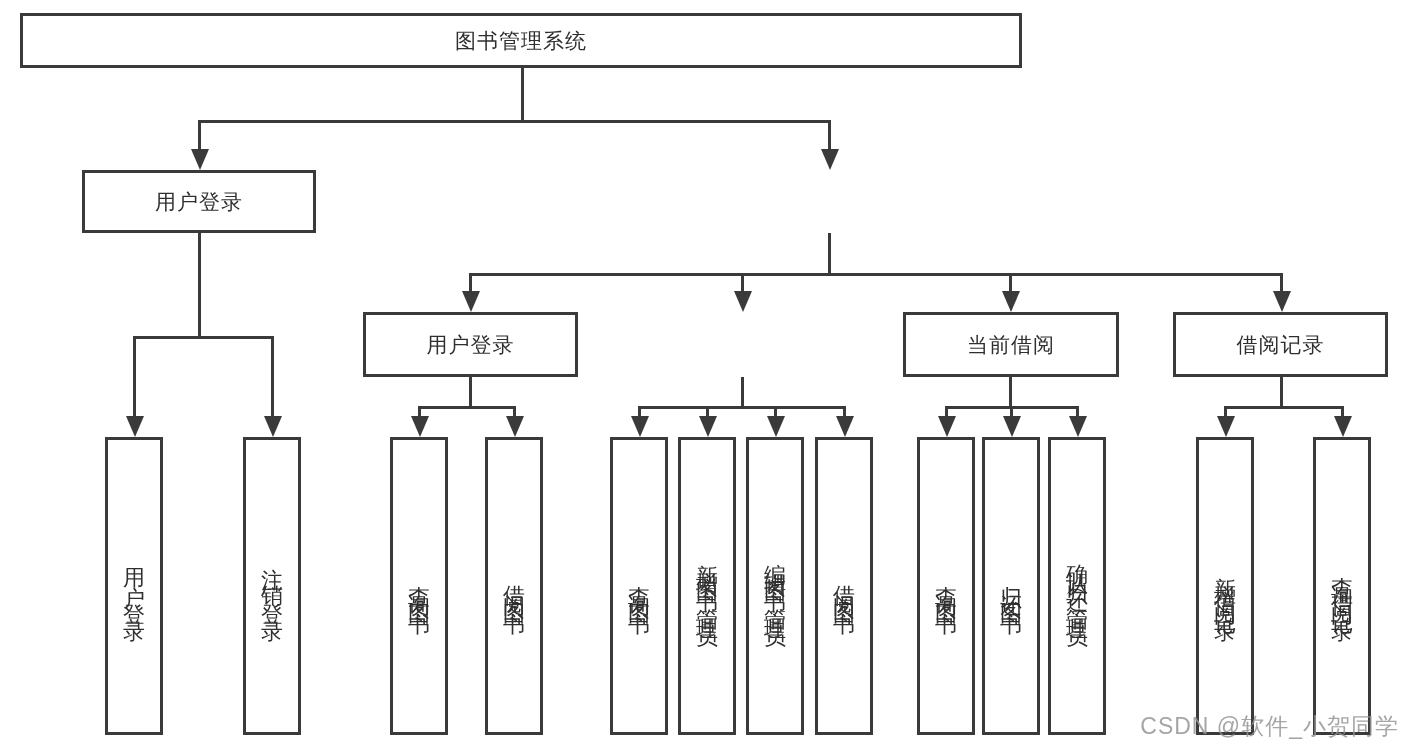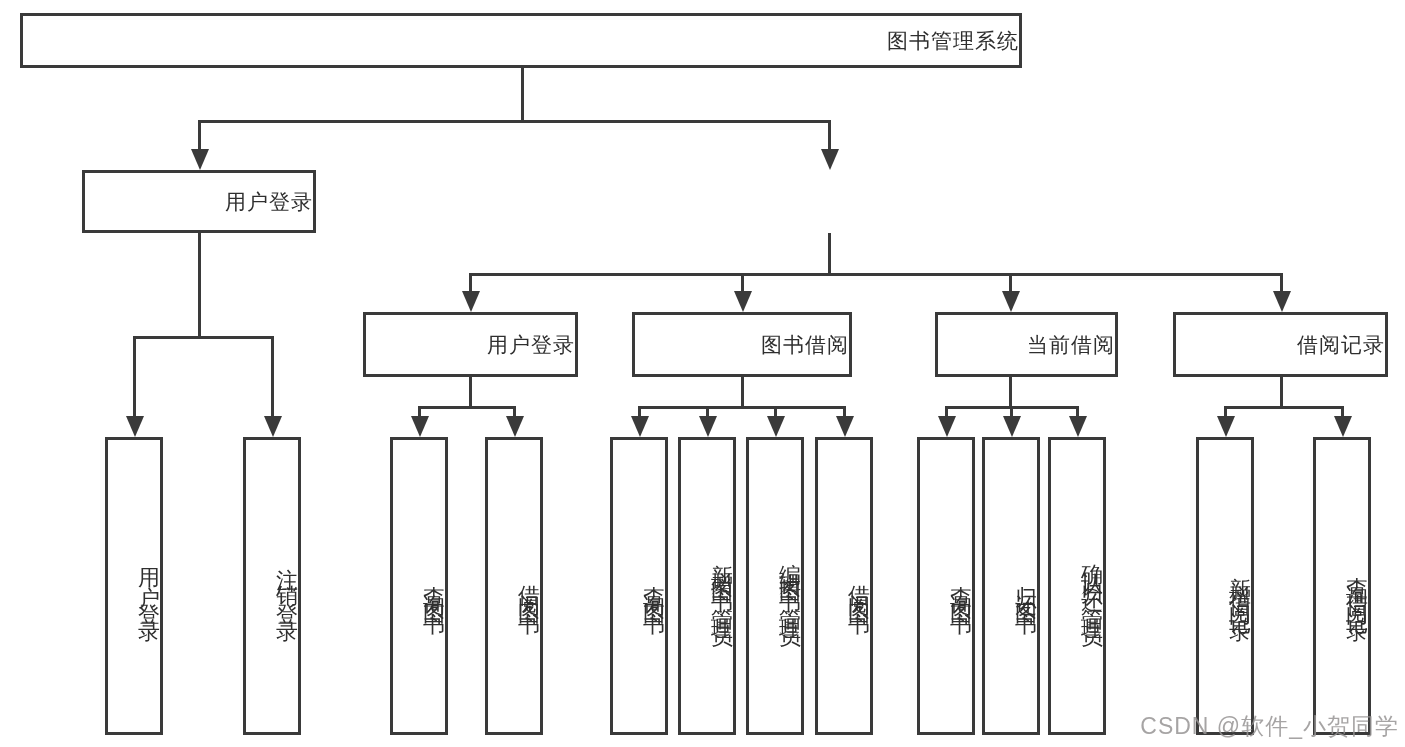--- a/index.html
+++ b/index.html
@@ -2,21 +2,21 @@
 <html><head>
 <meta charset="utf-8">
 <style>
   html,body{margin:0;padding:0;background:#ffffff;}
   .canvas{
     position:relative;width:1405px;height:747px;background:#ffffff;
     font-family:"Liberation Sans","DejaVu Sans",sans-serif;overflow:hidden;
   }
   .box{
     position:absolute;box-sizing:border-box;border:3px solid #3a3a3a;background:#ffffff;
-    display:flex;align-items:center;justify-content:flex-end;color:#2f2f2f;
+    display:flex;align-items:center;justify-content:center;color:#2f2f2f;
   }
   .hlabel{font-size:21px;letter-spacing:1px;white-space:nowrap;}
   .vlabel{
     writing-mode:vertical-rl;text-orientation:mixed;
     font-size:22px;letter-spacing:9px;line-height:1;white-space:nowrap;
   }
   .vlabel.wide{letter-spacing:18px;}
   .line{position:absolute;background:#3a3a3a;}
   .arrow{
     position:absolute;width:0;height:0;
@@ -62,24 +62,21 @@
   <div class="line" style="left:1009px;top:273px;width:3px;height:22px"></div>
   <div class="line" style="left:1280px;top:273px;width:3px;height:22px"></div>
   <div class="arrow" style="left:462px;top:291px"></div>
   <div class="arrow" style="left:734px;top:291px"></div>
   <div class="arrow" style="left:1002px;top:291px"></div>
   <div class="arrow" style="left:1273px;top:291px"></div>
 
   <div class="box" style="left:363px;top:312px;width:215px;height:65px">
     <span class="hlabel">用户登录</span>
   </div>
-  <div class="box" style="left:632px;top:312px;width:220px;height:65px">
-    <span class="hlabel">图书借阅</span>
-  </div>
-  <div class="box" style="left:935px;top:312px;width:183px;height:65px">
+  <div class="box" style="left:903px;top:312px;width:216px;height:65px">
     <span class="hlabel">当前借阅</span>
   </div>
   <div class="box" style="left:1173px;top:312px;width:215px;height:65px">
     <span class="hlabel">借阅记录</span>
   </div>
 
   <div class="line" style="left:469px;top:377px;width:3px;height:29px"></div>
   <div class="line" style="left:741px;top:377px;width:3px;height:29px"></div>
   <div class="line" style="left:1009px;top:377px;width:3px;height:29px"></div>
   <div class="line" style="left:1280px;top:377px;width:3px;height:29px"></div>

